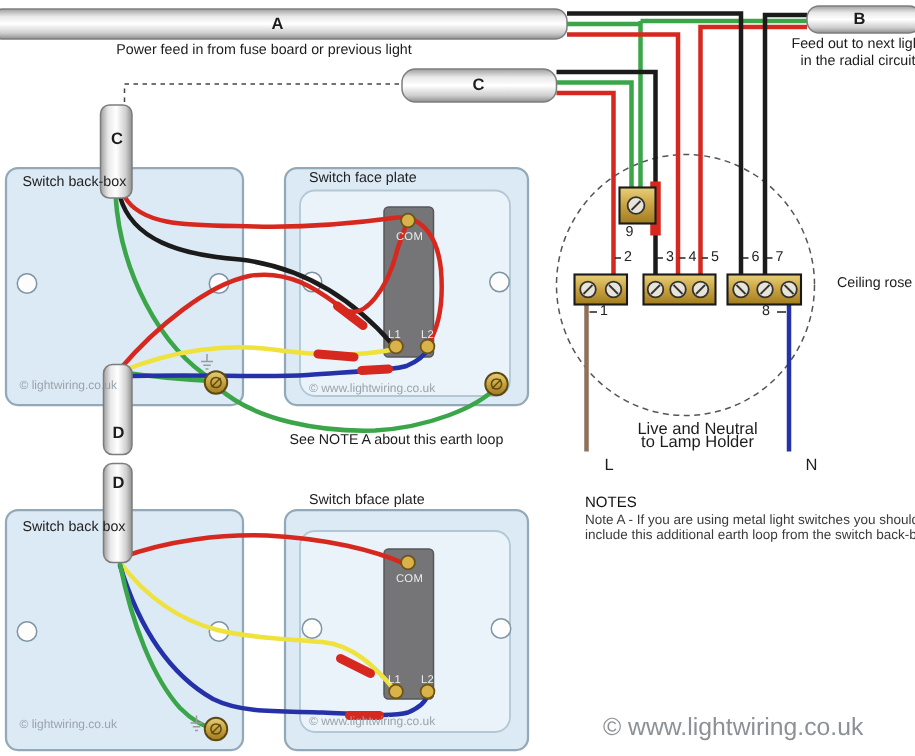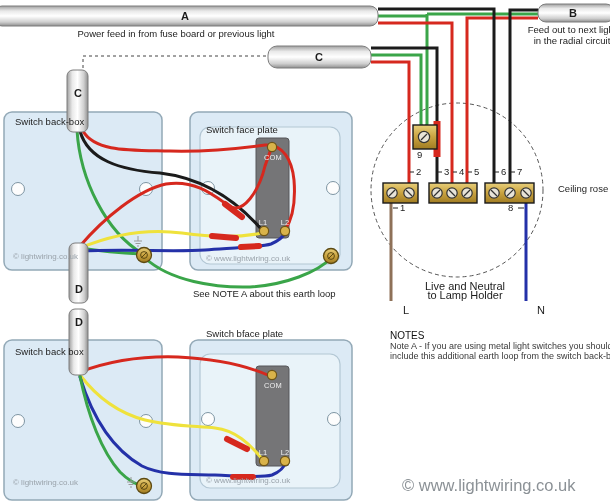--- a/index.html
+++ b/index.html
@@ -203,21 +203,21 @@
 <div class="lbl ctr" style="left:572px;top:36px">in the radial circuit</div>
 
 <div class="lbl cable-label ctr" style="left:319px;top:51px">C</div>
 <div class="lbl cable-label ctr" style="left:78px;top:87px">C</div>
 
 <div class="lbl cable-label ctr" style="left:79px;top:283px">D</div>
 <div class="lbl cable-label ctr" style="left:79px;top:316px">D</div>
 <div class="lbl" style="left:193px;top:289px">See NOTE A about this earth loop</div>
 
 <div class="lbl title" style="left:15px;top:117px">Switch back-box</div>
-<div class="lbl title" style="left:206px;top:125px">Switch face plate</div>
+<div class="lbl title" style="left:206px;top:114px">Switch face plate</div>
 <div class="lbl blklbl ctr" style="left:273px;top:154px">COM</div>
 <div class="lbl blklbl ctr" style="left:263px;top:219px">L1</div>
 <div class="lbl blklbl ctr" style="left:285px;top:219px">L2</div>
 <div class="lbl copy" style="left:13px;top:253px">© lightwiring.co.uk</div>
 <div class="lbl copy" style="left:206px;top:255px">© www.lightwiring.co.uk</div>
 
 <div class="lbl title" style="left:15px;top:347px">Switch back box</div>
 <div class="lbl title" style="left:206px;top:329px">Switch bface plate</div>
 <div class="lbl blklbl ctr" style="left:273px;top:382px">COM</div>
 <div class="lbl blklbl ctr" style="left:263px;top:449px">L1</div>

